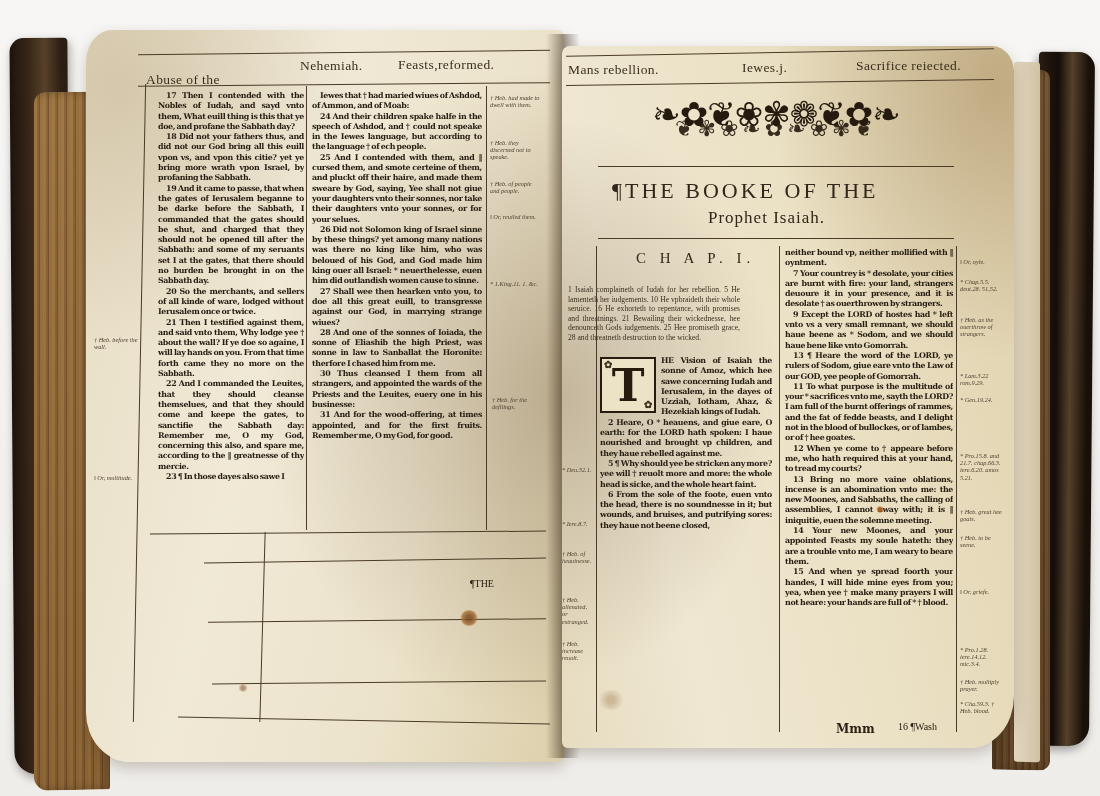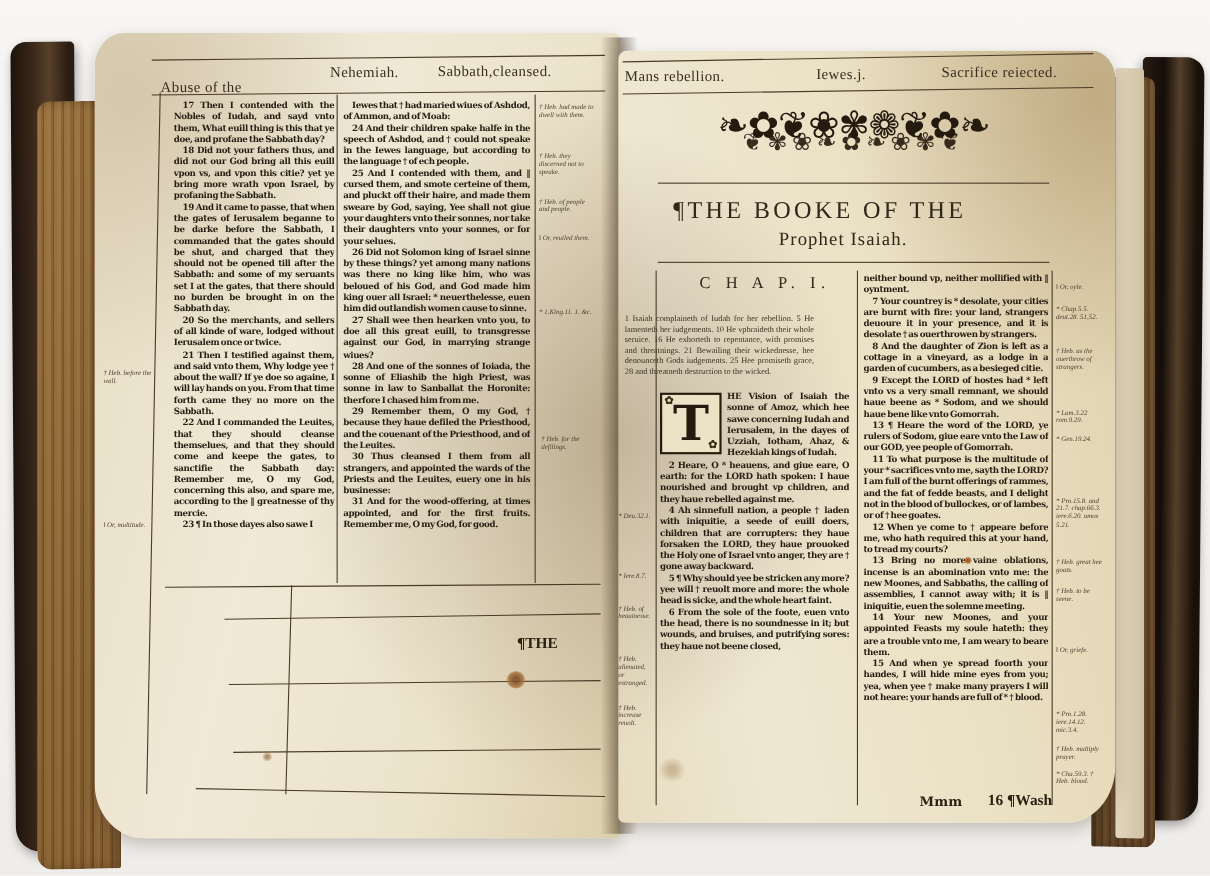--- a/index.html
+++ b/index.html
@@ -74,42 +74,42 @@
     color:#241a0e;text-align:center;}
   .headpiece .row1{font-size:34px;line-height:34px;letter-spacing:-1px;}
   .headpiece .row2{font-size:22px;line-height:10px;letter-spacing:4px;margin-top:-8px;opacity:.9;}
   .dropcap{float:left;width:56px;height:56px;margin:1px 5px 0 0;border:2px solid #261d10;
     background:
       radial-gradient(circle at 20% 25%, rgba(80,60,30,.25), rgba(0,0,0,0) 30%),
       radial-gradient(circle at 80% 70%, rgba(80,60,30,.25), rgba(0,0,0,0) 30%),#eade-bad;
     background-color:#ece2c6;position:relative;text-align:center;}
   .dropcap .cap{font-family:"DejaVu Serif",serif;font-size:44px;line-height:54px;color:#241a0e;}
   .dropcap .orn{position:absolute;font-size:10px;color:#3b2d18;line-height:10px;}
-  .catchword{position:absolute;font-size:14px;font-weight:700;color:#2b2113;}
+  .catchword{position:absolute;font-size:10px;font-weight:400;color:#2b2113;}
   .sig{position:absolute;font-family:"DejaVu Serif",serif;font-weight:700;font-size:12px;color:#2b2113;}
   .ghost{position:absolute;opacity:.10;filter:blur(.4px);transform:scaleX(-1);
     font-size:7.5px;line-height:9.5px;color:#6a5a40;overflow:hidden;text-align:justify;}
 </style>
 </head>
 <body>
 
 <div class="stage">
 
   <div class="leather-left"></div>
   <div class="leather-right"></div>
   <div class="fore-edge-left"></div>
   <div class="fore-edge-right"></div>
   <div class="vellum-strip"></div>
 
   <div class="page page-left"></div>
 
   <div class="rh" style="left:138px;top:52px;width:412px;transform:rotate(-.6deg);"></div>
   <span class="hdr" style="left:146px;top:72px;">Abuse of the</span>
   <span class="hdr" style="left:300px;top:58px;">Nehemiah.</span>
-  <span class="hdr" style="left:398px;top:57px;">Sabbath,cleansed.</span>
+  <span class="hdr" style="left:398px;top:57px;">Feasts,reformed.</span>
   <div class="rh" style="left:138px;top:84px;width:412px;transform:rotate(-.5deg);"></div>
 
   <div class="rv" style="left:139px;top:84px;height:638px;transform:rotate(1.1deg);"></div>
   <div class="rv" style="left:306px;top:86px;height:444px;"></div>
   <div class="rv" style="left:486px;top:86px;height:444px;"></div>
 
   <div class="col bl" style="left:158px;top:91px;width:146px;height:438px;">
     <p>17 Then I contended with the Nobles of Iudah, and sayd vnto them, What euill thing is this that ye doe, and profane the Sabbath day?</p>
     <p>18 Did not your fathers thus, and did not our God bring all this euill vpon vs, and vpon this citie? yet ye bring more wrath vpon Israel, by profaning the Sabbath.</p>
     <p>19 And it came to passe, that when the gates of Ierusalem beganne to be darke before the Sabbath, I commanded that the gates should be shut, and charged that they should not be opened till after the Sabbath: and some of my seruants set I at the gates, that there should no burden be brought in on the Sabbath day.</p>
@@ -118,21 +118,20 @@
     <p>22 And I commanded the Leuites, that they should cleanse themselues, and that they should come and keepe the gates, to sanctifie the Sabbath day: Remember me, O my God, concerning this also, and spare me, according to the ‖ greatnesse of thy mercie.</p>
     <p>23 ¶ In those dayes also sawe I</p>
   </div>
   <div class="col bl" style="left:312px;top:91px;width:170px;height:438px;">
     <p>Iewes that † had maried wiues of Ashdod, of Ammon, and of Moab:</p>
     <p>24 And their children spake halfe in the speech of Ashdod, and † could not speake in the Iewes language, but according to the language † of ech people.</p>
     <p>25 And I contended with them, and ‖ cursed them, and smote certeine of them, and pluckt off their haire, and made them sweare by God, saying, Yee shall not giue your daughters vnto their sonnes, nor take their daughters vnto your sonnes, or for your selues.</p>
     <p>26 Did not Solomon king of Israel sinne by these things? yet among many nations was there no king like him, who was beloued of his God, and God made him king ouer all Israel: * neuerthelesse, euen him did outlandish women cause to sinne.</p>
     <p>27 Shall wee then hearken vnto you, to doe all this great euill, to transgresse against our God, in marrying strange wiues?</p>
     <p>28 And one of the sonnes of Ioiada, the sonne of Eliashib the high Priest, was sonne in law to Sanballat the Horonite: therfore I chased him from me.</p>
-    <p>29 Remember them, O my God, † because they haue defiled the Priesthood, and the couenant of the Priesthood, and of the Leuites.</p>
     <p>30 Thus cleansed I them from all strangers, and appointed the wards of the Priests and the Leuites, euery one in his businesse:</p>
     <p>31 And for the wood-offering, at times appointed, and for the first fruits. Remember me, O my God, for good.</p>
   </div>
 
   <div class="mnote" style="left:94px;top:336px;width:44px;">† Heb. before the wall.</div>
   <div class="mnote" style="left:94px;top:474px;width:44px;">‖ Or, multitude.</div>
   <div class="mnote" style="left:490px;top:94px;width:52px;height:42px;">† Heb. had made to dwell with them.</div>
   <div class="mnote" style="left:490px;top:139px;width:52px;height:38px;">† Heb. they discerned not to speake.</div>
   <div class="mnote" style="left:490px;top:180px;width:52px;height:30px;">† Heb. of people and people.</div>
   <div class="mnote" style="left:490px;top:213px;width:52px;height:24px;">‖ Or, reuiled them.</div>
@@ -178,29 +177,27 @@
 
   <div class="col bl" style="left:600px;top:356px;width:172px;height:380px;">
     <p style="text-indent:0;">
       <span class="dropcap">
         <span class="orn" style="left:2px;top:1px;">✿</span>
         <span class="orn" style="right:2px;bottom:1px;">✿</span>
         <span class="cap">T</span>
       </span><span>HE Vision of Isaiah the sonne of Amoz, which hee sawe concerning Iudah and Ierusalem, in the dayes of Uzziah, Iotham, Ahaz, &amp; Hezekiah kings of Iudah.</span>
     </p>
     <p>2 Heare, O * heauens, and giue eare, O earth: for the LORD hath spoken: I haue nourished and brought vp children, and they haue rebelled against me.</p>
-    <p>4 Ah sinnefull nation, a people † laden with iniquitie, a seede of euill doers, children that are corrupters: they haue forsaken the LORD, they haue prouoked the Holy one of Israel vnto anger, they are † gone away backward.</p>
     <p>5 ¶ Why should yee be stricken any more? yee will † reuolt more and more: the whole head is sicke, and the whole heart faint.</p>
     <p>6 From the sole of the foote, euen vnto the head, there is no soundnesse in it; but wounds, and bruises, and putrifying sores: they haue not beene closed,</p>
   </div>
 
   <div class="col bl" style="left:785px;top:248px;width:168px;height:472px;">
     <p style="text-indent:0;">neither bound vp, neither mollified with ‖ oyntment.</p>
     <p>7 Your countrey is * desolate, your cities are burnt with fire: your land, strangers deuoure it in your presence, and it is desolate † as ouerthrowen by strangers.</p>
-    <p>8 And the daughter of Zion is left as a cottage in a vineyard, as a lodge in a garden of cucumbers, as a besieged citie.</p>
     <p>9 Except the LORD of hostes had * left vnto vs a very small remnant, we should haue beene as * Sodom, and we should haue bene like vnto Gomorrah.</p>
     <p>13 ¶ Heare the word of the LORD, ye rulers of Sodom, giue eare vnto the Law of our GOD, yee people of Gomorrah.</p>
     <p>11 To what purpose is the multitude of your * sacrifices vnto me, sayth the LORD? I am full of the burnt offerings of rammes, and the fat of fedde beasts, and I delight not in the blood of bullockes, or of lambes, or of † hee goates.</p>
     <p>12 When ye come to † appeare before me, who hath required this at your hand, to tread my courts?</p>
     <p>13 Bring no more vaine oblations, incense is an abomination vnto me: the new Moones, and Sabbaths, the calling of assemblies, I cannot away with; it is ‖ iniquitie, euen the solemne meeting.</p>
     <p>14 Your new Moones, and your appointed Feasts my soule hateth: they are a trouble vnto me, I am weary to beare them.</p>
     <p>15 And when ye spread foorth your handes, I will hide mine eyes from you; yea, when yee † make many prayers I will not heare: your hands are full of * † blood.</p>
   </div>
 
   <div class="mnote" style="left:562px;top:466px;width:32px;height:20px;">* Deu.32.1.</div>

